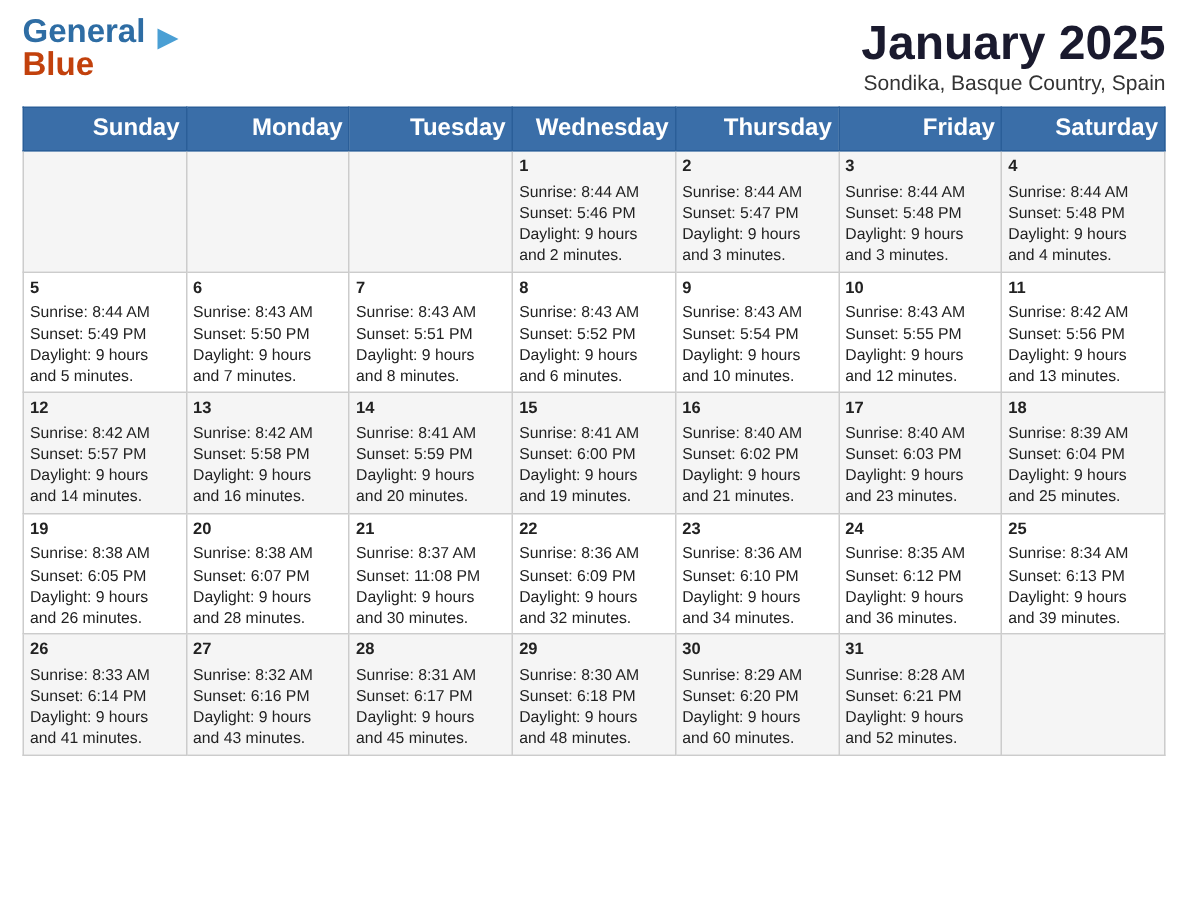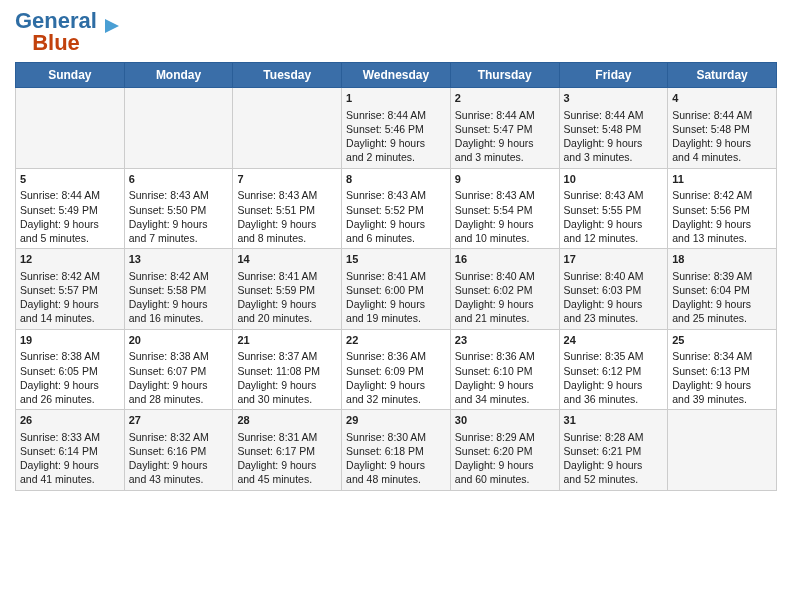--- a/index.html
+++ b/index.html
@@ -19,21 +19,20 @@
     .logo {
       display: flex;
       flex-direction: column;
       align-items: flex-start;
     }
     .logo-text {
       font-size: 22px;
       font-weight: bold;
       color: #1a1a2e;
       line-height: 1;
-      text-align: center;
     }
     .logo-text span {
       color: #2e6da4;
     }
     .title-block {
       text-align: right;
     }
     .month-title {
       font-size: 32px;
       font-weight: bold;
@@ -45,22 +44,22 @@
     }
     table {
       width: 100%;
       border-collapse: collapse;
       font-size: 10.5px;
     }
     thead tr th {
       background-color: #3a6ea8;
       color: #fff;
       padding: 5px 4px;
-      text-align: center;
-      font-size: 12px;
+      text-align: right;
+      font-size: 16px;
       border: 1px solid #2a5e98;
     }
     tbody tr td {
       border: 1px solid #ccc;
       vertical-align: top;
       padding: 3px 4px;
       width: calc(100% / 7);
       height: 80px;
       color: #222;
       line-height: 1.35;
@@ -91,20 +90,24 @@
         <span>General</span><br>
         <span style="color:#c2410c;">Blue</span>
       </span>
       <div style="margin-left:4px; margin-top:-8px;">
         <svg width="22" height="22" viewBox="0 0 22 22">
           <polygon points="4,4 18,11 4,18" fill="#4a9fd4"></polygon>
         </svg>
       </div>
     </div>
   </div>
+  <div class="title-block">
+    <div class="month-title">January 2025</div>
+    <div class="location">Sondika, Basque Country, Spain</div>
+  </div>
 </div>
 
 <table>
   <thead>
     <tr>
     <th>Sunday</th>
         <th>Monday</th>
         <th>Tuesday</th>
         <th>Wednesday</th>
         <th>Thursday</th>

